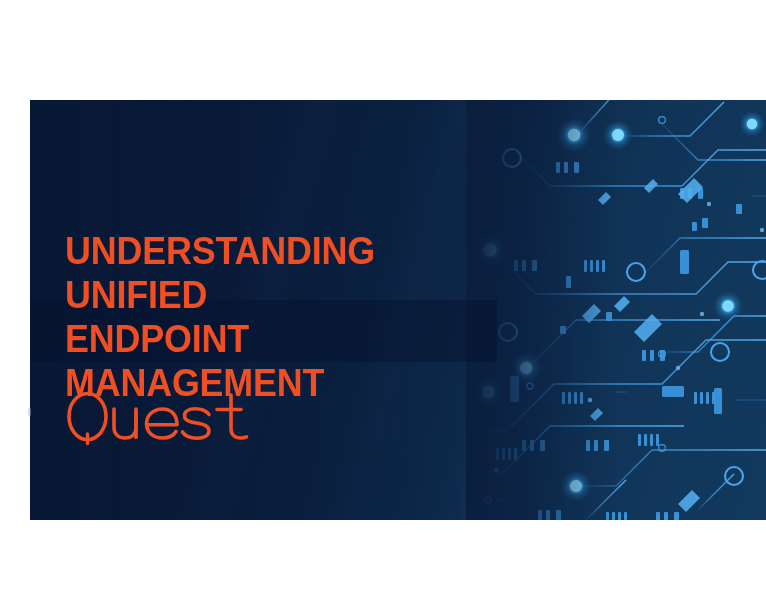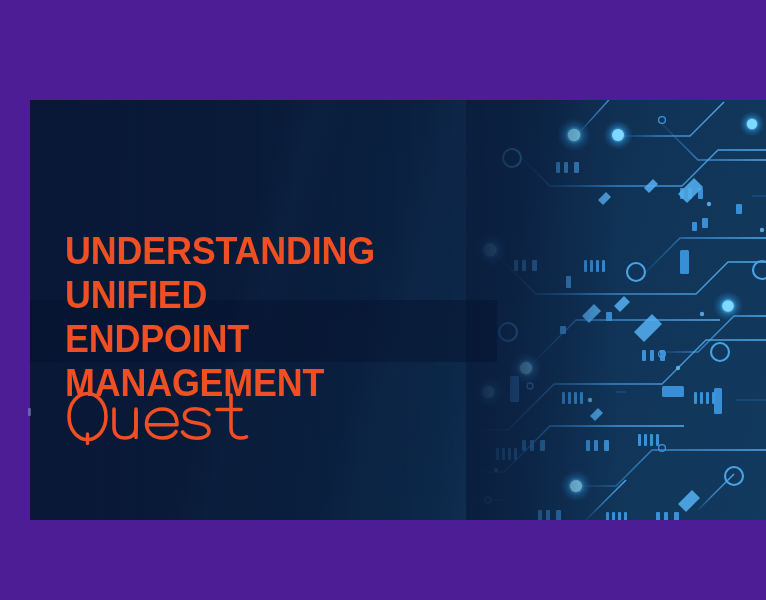--- a/index.html
+++ b/index.html
@@ -13,21 +13,21 @@
     height: 600px;
     overflow: hidden;
     font-family: "Liberation Sans", sans-serif;
   }
 
   
   #slide-canvas {
     position: relative;
     width: 766px;
     height: 600px;
-    background: #4c1d95;
+    background: #ffffff;
     overflow: hidden;
   }
 
   
   #hero-panel {
     position: absolute;
     left: 30px;
     top: 100px;
     width: 736px;
     height: 420px;

